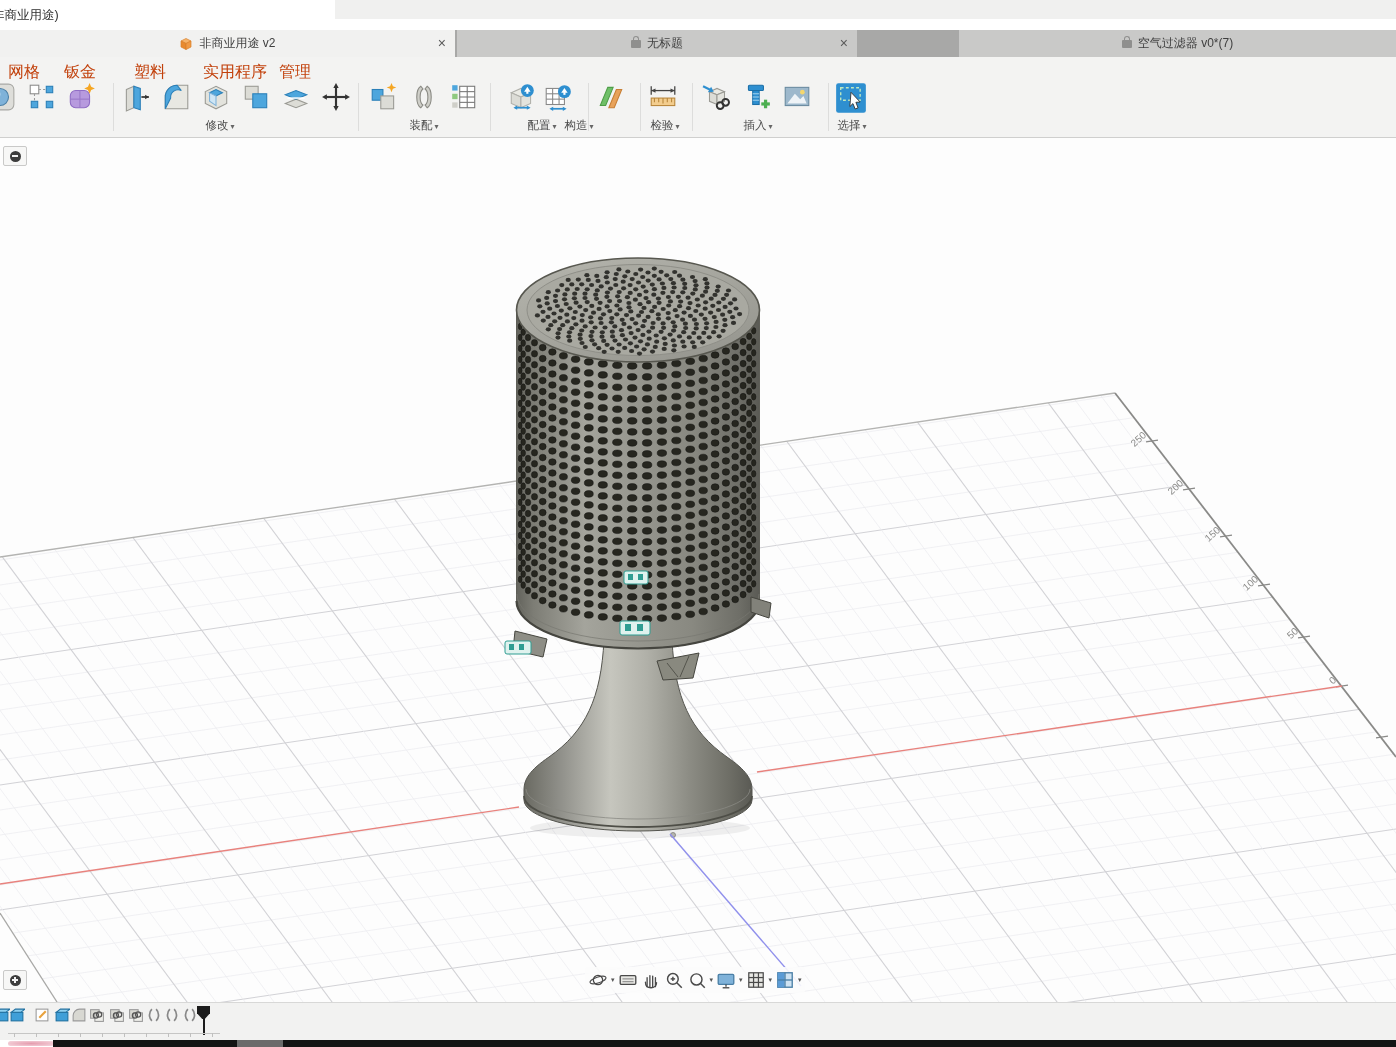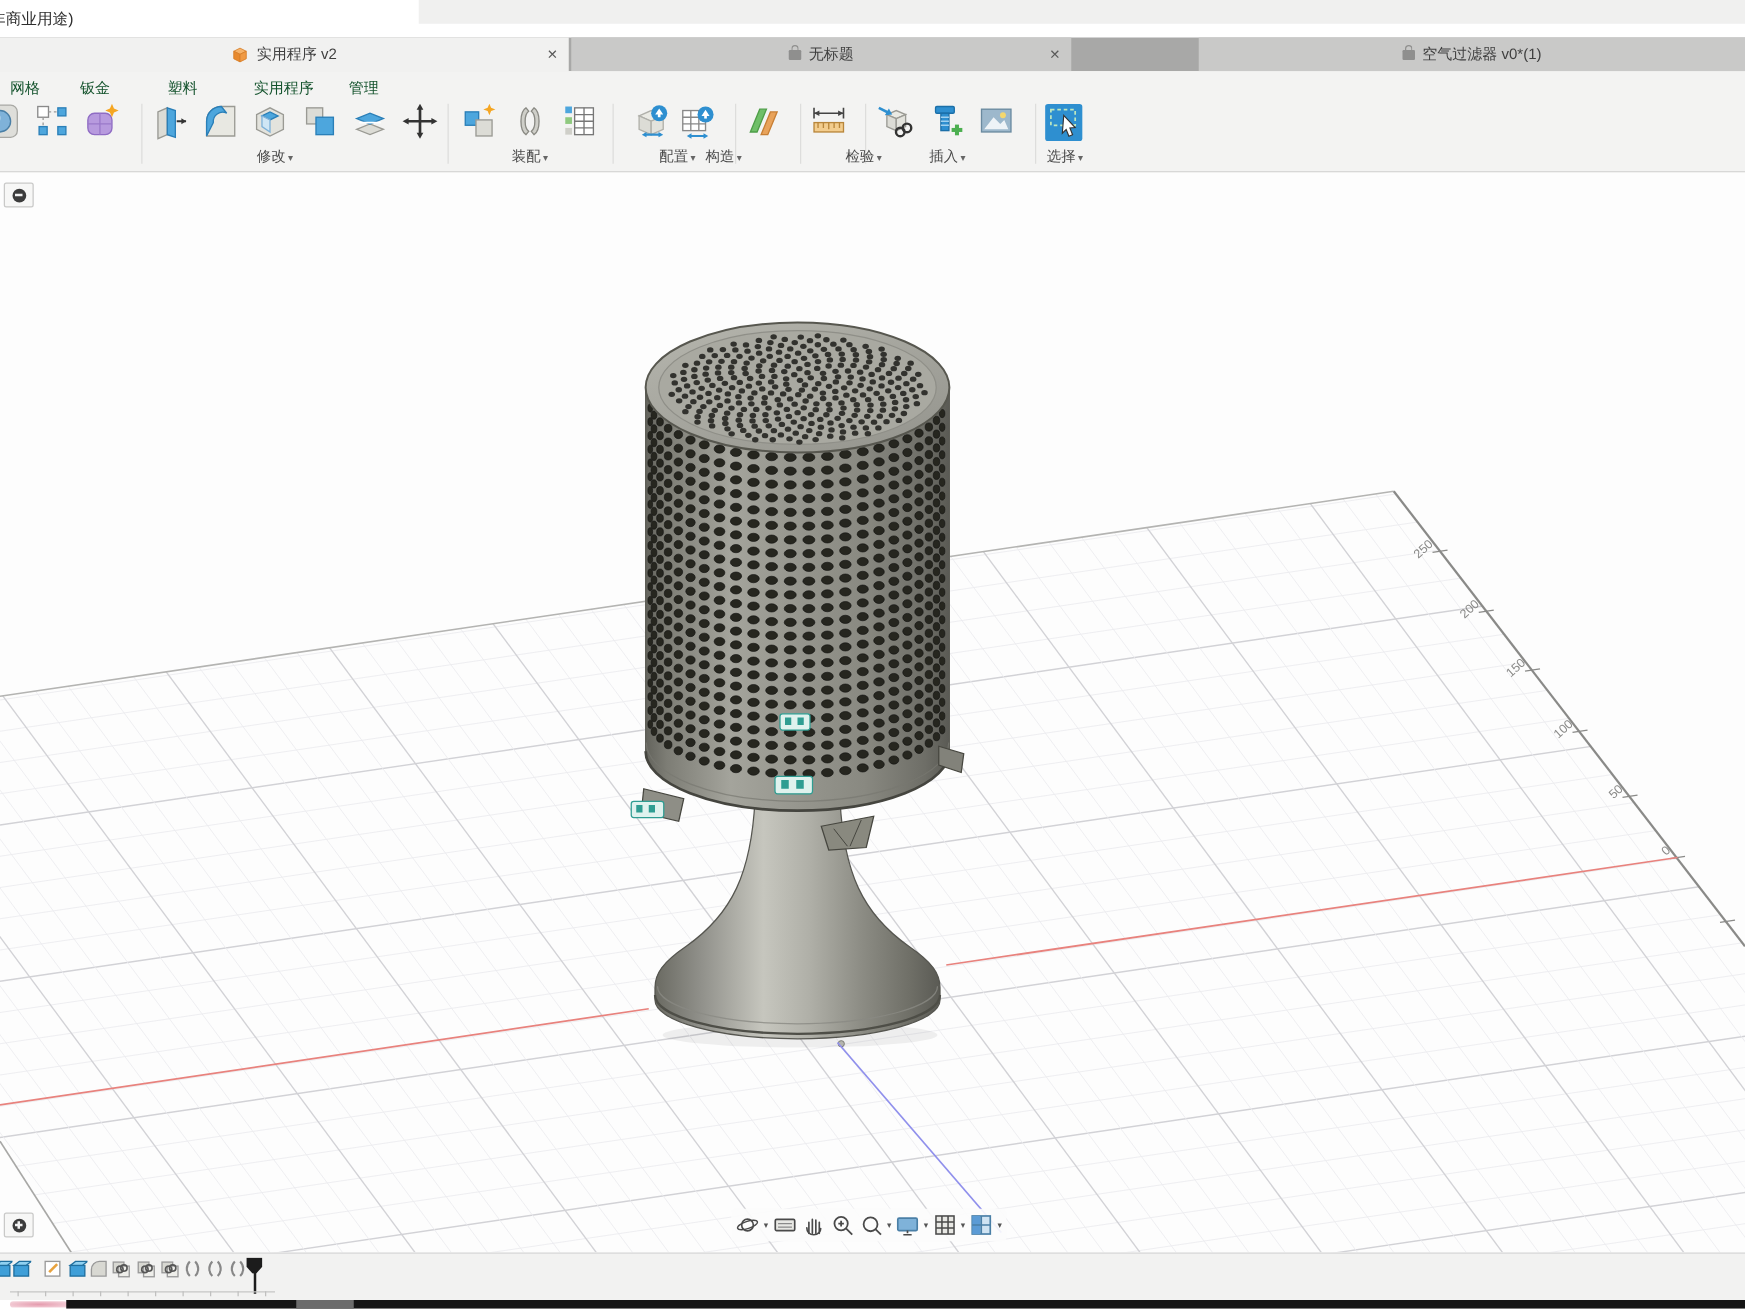--- a/index.html
+++ b/index.html
@@ -13,21 +13,21 @@
 
 .tabbar{left:0;top:30px;width:1396px;height:27px;background:#a8a8a7}
 .tab{position:absolute;top:0;height:27px;display:flex;align-items:center;justify-content:center;gap:6px;font-size:12px;color:#3f3f3f;cursor:default}
 .tab.active{background:#f1f1f0}
 .tab.inactive{background:#c9c9c8}
 .tab-close{position:absolute;right:9px;top:5px;font-size:14px;color:#5a5a5a;line-height:16px}
 .lock{position:relative;width:10px;height:8px;background:#8f8f8e;border-radius:1px;display:inline-block}
 .lock:before{content:"";position:absolute;top:-4px;left:2px;width:4px;height:4px;border:1.5px solid #8f8f8e;border-bottom:none;border-radius:3px 3px 0 0}
 
 .ribbon{left:0;top:57px;width:1396px;height:81px;background:#f3f3f2;border-bottom:1px solid #cfcfce}
-.menu-item{position:absolute;top:5px;font-size:12px;color:#14532d;cursor:default}
+.menu-item{position:absolute;top:5px;font-size:16px;color:#c2410c;cursor:default}
 .rib-icon{position:absolute;top:25px;width:30px;height:30px}
 .rib-icon svg{width:100%;height:100%}
 .rib-divider{position:absolute;top:26px;width:1px;height:48px;background:#dddddc}
 .rib-label{position:absolute;top:61px;width:60px;text-align:center;font-size:11.5px;color:#4a4a4a}
 .dd{font-size:8px;color:#666;margin-left:2px}
 
 .viewport{left:0;top:138px;width:1396px;height:864px;background:#fdfdfd;overflow:hidden}
 .viewport svg.scene{position:absolute;left:0;top:-138px;width:1396px;height:1047px}
 .collapse-btn{width:24px;height:20px;background:#f7f7f6;border:1px solid #c9c9c8;border-radius:2px;display:flex;align-items:center;justify-content:center}
 .collapse-dot{width:11px;height:11px;border-radius:50%;background:#3c3c3c;position:relative}
@@ -58,31 +58,31 @@
   <span class="abs titlebar-text">非商业用途)</span>
 </div>
 
 <div class="abs tabbar">
   <div class="tab active" style="left:0;width:455px">
     <svg width="14" height="14" viewBox="0 0 14 14">
         <polygon points="2,4 7,1.5 12,4 7,6.5" fill="#f6b36a" stroke="#d87f28" stroke-width=".7"></polygon>
         <polygon points="2,4 7,6.5 7,12.5 2,10" fill="#e88a2e" stroke="#d87f28" stroke-width=".7"></polygon>
         <polygon points="12,4 7,6.5 7,12.5 12,10" fill="#f09a44" stroke="#d87f28" stroke-width=".7"></polygon>
       </svg>
-    <span>实用程序 v2</span>
+    <span>非商业用途 v2</span>
     <span class="tab-close">×</span>
   </div>
   <div class="tab inactive" style="left:457px;width:400px">
     <span class="lock"></span>
     <span>无标题</span>
     <span class="tab-close">×</span>
   </div>
   <div class="tab inactive" style="left:959px;width:437px">
     <span class="lock"></span>
-    <span>空气过滤器 v0*(1)</span>
+    <span>空气过滤器 v0*(7)</span>
   </div>
 </div>
 
 <div class="abs ribbon">
   <span class="menu-item" style="left:8px">网格</span>
   <span class="menu-item" style="left:64px">钣金</span>
   <span class="menu-item" style="left:134px">塑料</span>
   <span class="menu-item" style="left:203px">实用程序</span>
   <span class="menu-item" style="left:279px">管理</span>
 
@@ -279,21 +279,21 @@
         <rect x="1" y="1" width="26" height="26" rx="2" fill="#2e8fd0"></rect>
         <rect x="5" y="5" width="17" height="11" fill="none" stroke="#bfe8bf" stroke-width="1.2" stroke-dasharray="2.5 2"></rect>
         <polygon points="14,9 22,17.5 18.3,17.8 20.2,22.6 17.6,23.6 15.7,18.9 13,21.5" fill="#fff" stroke="#333" stroke-width=".8"></polygon>
       </svg>
   </div>
 
   <div class="rib-label" style="left:190px"><span>修改</span><span class="dd">▾</span></div>
   <div class="rib-label" style="left:394px"><span>装配</span><span class="dd">▾</span></div>
   <div class="rib-label" style="left:512px"><span>配置</span><span class="dd">▾</span></div>
   <div class="rib-label" style="left:549px"><span>构造</span><span class="dd">▾</span></div>
-  <div class="rib-label" style="left:661px"><span>检验</span><span class="dd">▾</span></div>
+  <div class="rib-label" style="left:635px"><span>检验</span><span class="dd">▾</span></div>
   <div class="rib-label" style="left:728px"><span>插入</span><span class="dd">▾</span></div>
   <div class="rib-label" style="left:822px"><span>选择</span><span class="dd">▾</span></div>
 </div>
 
 <div class="abs viewport">
 <svg class="scene" viewBox="0 0 1396 1047">
   <defs>
     <clipPath id="gridClip">
           <path d="M0,557 L1115,393 L1396,757 L1396,1002 L57,1002 L0,913 Z"></path>
         </clipPath>

